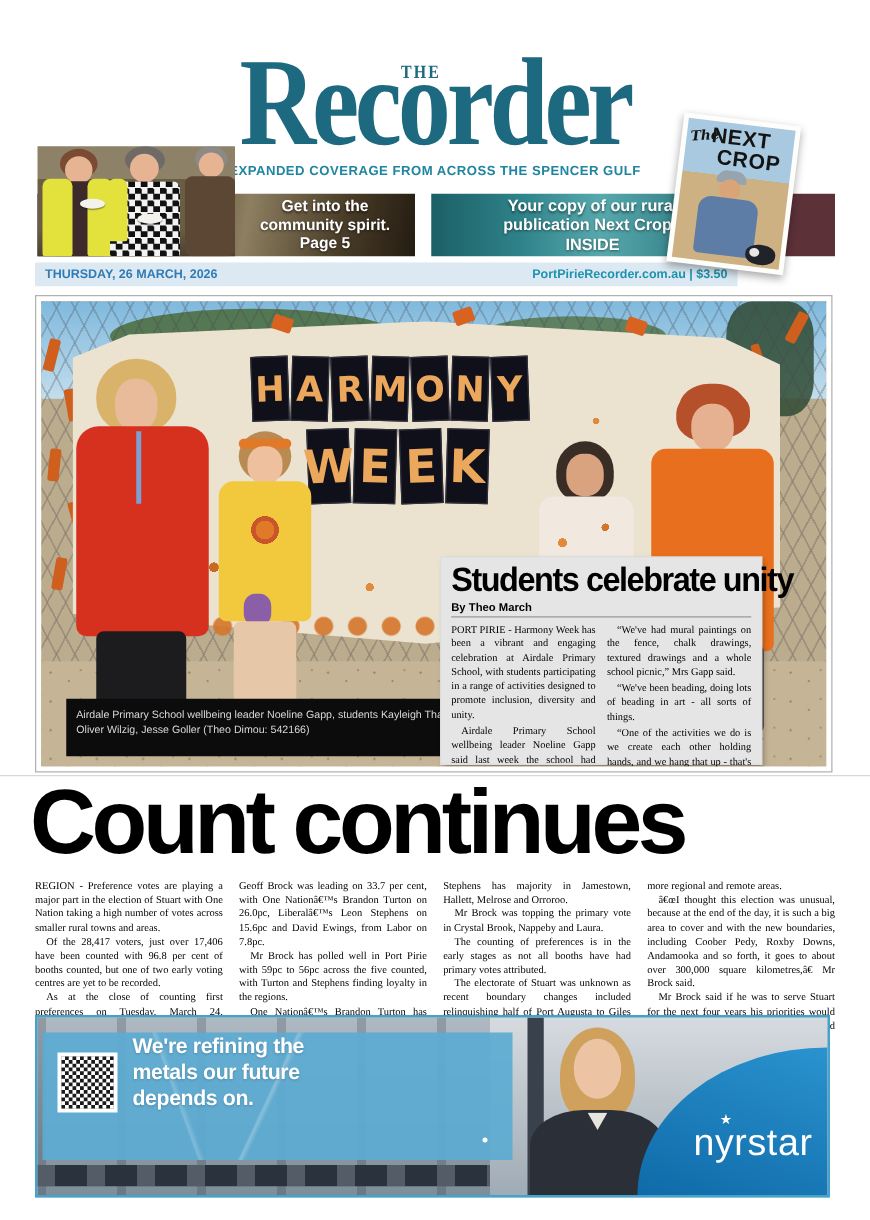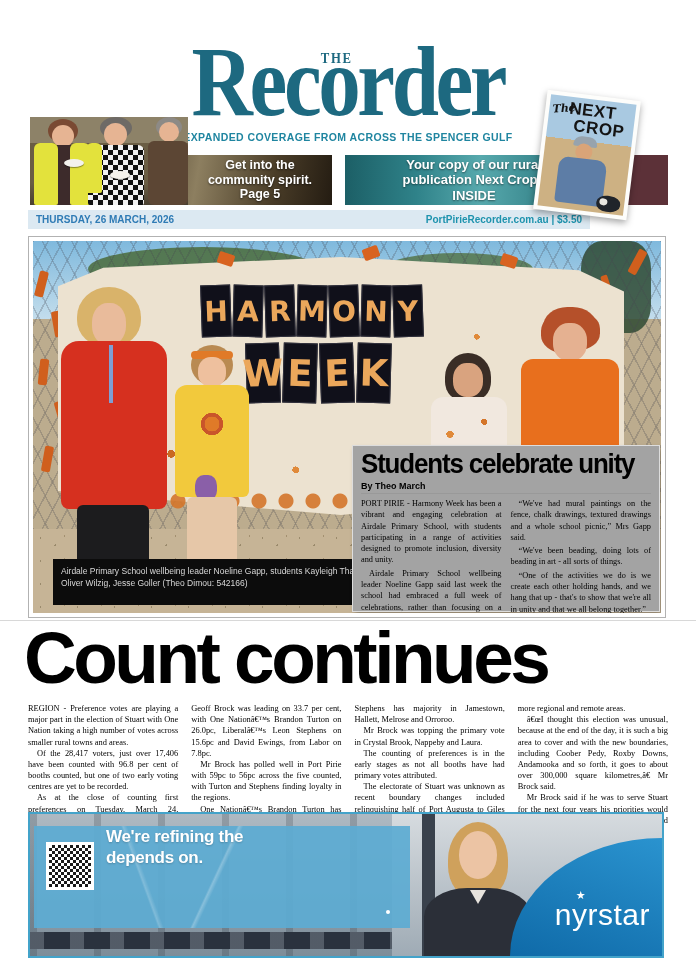--- a/index.html
+++ b/index.html
@@ -109,21 +109,21 @@
   .tile:nth-child(odd){transform:rotate(-2deg);} .tile:nth-child(even){transform:rotate(1.6deg);}
   .person{position:absolute;z-index:5;}
   .pp{position:absolute;}
   .ground{position:absolute;left:0;top:288px;right:0;height:90px;background:#c6b496;
       background-image:radial-gradient(circle 1.5px at 20% 40%,#9a8a6c 0 60%,transparent 61%),
         radial-gradient(circle 1.5px at 60% 70%,#9a8a6c 0 60%,transparent 61%),
         radial-gradient(circle 1.5px at 85% 30%,#a39070 0 60%,transparent 61%);
       background-size:37px 23px;}
   .caption{position:absolute;left:20px;top:318px;width:372px;height:46px;background:#0c0c0c;
       color:#d8d8d8;font-size:8.5px;line-height:1.45;padding:6px 8px;box-sizing:border-box;z-index:6;}
-  .unity{position:absolute;left:320px;top:205px;width:306px;height:165px;background:#a3a3a3;
+  .unity{position:absolute;left:320px;top:205px;width:256px;height:165px;background:#e5e5e5;
       box-shadow:0 0 0 1px #ddd,2px 3px 5px rgba(0,0,0,.35);padding:5px 8px;box-sizing:border-box;z-index:6;}
   .unity h2{margin:0 0 3px;font-size:27px;letter-spacing:-1.2px;line-height:1;
       transform:scaleX(.96);transform-origin:left;white-space:nowrap;}
   .byline{font-size:9px;font-weight:bold;border-bottom:1px solid #999;padding-bottom:2px;margin-bottom:4px;}
   .ucols{column-count:2;column-gap:9px;font-family:Liberation Serif, serif;font-size:8.3px;
       line-height:1.36;text-align:justify;}
   .ucols p{margin:0 0 2px;text-indent:8px;}
   .ucols p.first{text-indent:0;}
 
   
@@ -347,20 +347,21 @@
 
   <div class="ad">
     <div class="ad-industrial"></div>
     <div class="ad-strip"></div>
     <div class="ad-overlay"></div>
     <div class="qr">
         <div class="qr-inner"></div>
       </div>
     <div class="ad-text">
       <div>We're refining the</div>
+      <div>metals our future</div>
       <div>depends on.</div>
     </div>
     <div class="ad-photo"></div>
     <div class="ad-beam"></div>
     <div class="w-hair"></div>
     <div class="w-face"></div>
     <div class="w-body"></div>
     <div class="w-collar"></div>
     <div class="ad-dot"></div>
     <div class="nyr-shape"></div>

